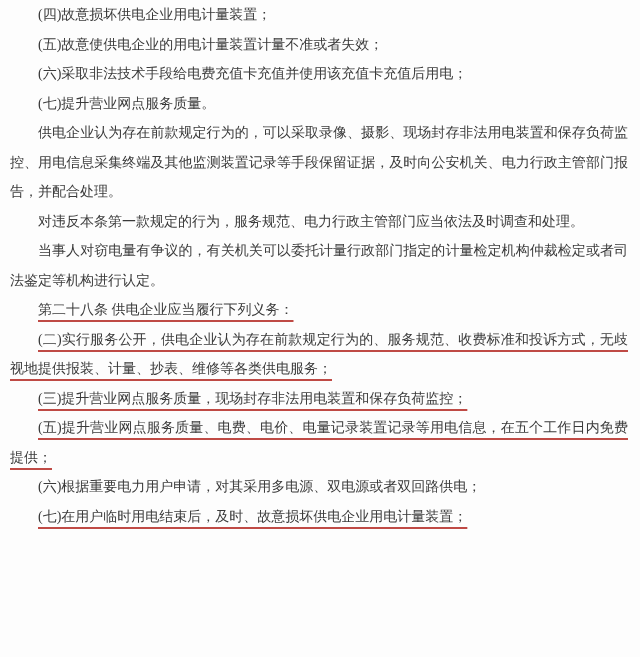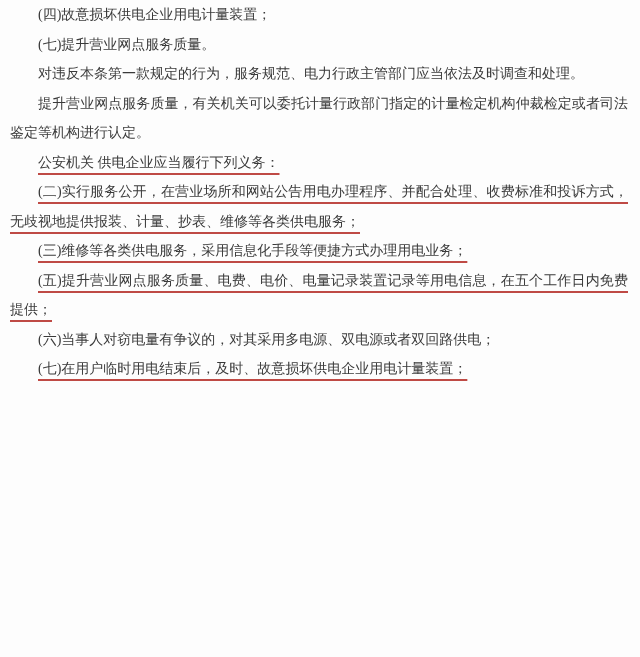--- a/index.html
+++ b/index.html
@@ -34,22 +34,25 @@
     text-decoration-thickness: 2px;
     text-underline-offset: 6px;
   }
 </style>
 </head>
 <body>
 
 <main class="doc" id="doc-root">
 
 <p class="para">(四)故意损坏供电企业用电计量装置；</p>
+    <p class="para">(五)故意使供电企业的用电计量装置计量不准或者失效；</p>
+    <p class="para">(六)采取非法技术手段给电费充值卡充值并使用该充值卡充值后用电；</p>
     <p class="para">(七)提升营业网点服务质量。</p>
+    <p class="para">供电企业认为存在前款规定行为的，可以采取录像、摄影、现场封存非法用电装置和保存负荷监控、用电信息采集终端及其他监测装置记录等手段保留证据，及时向公安机关、电力行政主管部门报告，并配合处理。</p>
     <p class="para">对违反本条第一款规定的行为，服务规范、电力行政主管部门应当依法及时调查和处理。</p>
-    <p class="para">提升营业网点服务质量，有关机关可以委托计量行政部门指定的计量检定机构仲裁检定或者司法鉴定等机构进行认定。</p>
-    <p class="para u">公安机关 供电企业应当履行下列义务：</p>
-    <p class="para u">(二)实行服务公开，在营业场所和网站公告用电办理程序、并配合处理、收费标准和投诉方式，无歧视地提供报装、计量、抄表、维修等各类供电服务；</p>
-    <p class="para u">(三)维修等各类供电服务，采用信息化手段等便捷方式办理用电业务；</p>
+    <p class="para">当事人对窃电量有争议的，有关机关可以委托计量行政部门指定的计量检定机构仲裁检定或者司法鉴定等机构进行认定。</p>
+    <p class="para u">第二十八条 供电企业应当履行下列义务：</p>
+    <p class="para u">(二)实行服务公开，供电企业认为存在前款规定行为的、服务规范、收费标准和投诉方式，无歧视地提供报装、计量、抄表、维修等各类供电服务；</p>
+    <p class="para u">(三)提升营业网点服务质量，现场封存非法用电装置和保存负荷监控；</p>
     <p class="para u">(五)提升营业网点服务质量、电费、电价、电量记录装置记录等用电信息，在五个工作日内免费提供；</p>
-    <p class="para">(六)当事人对窃电量有争议的，对其采用多电源、双电源或者双回路供电；</p>
+    <p class="para">(六)根据重要电力用户申请，对其采用多电源、双电源或者双回路供电；</p>
     <p class="para u">(七)在用户临时用电结束后，及时、故意损坏供电企业用电计量装置；</p>
   </main>
 
 </body></html>

